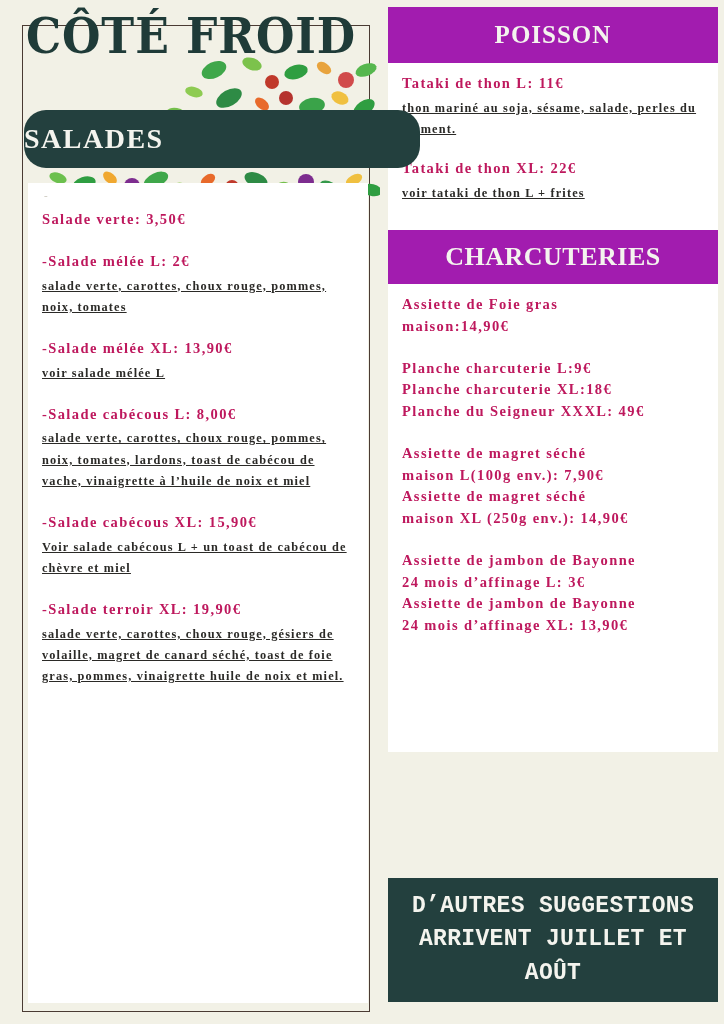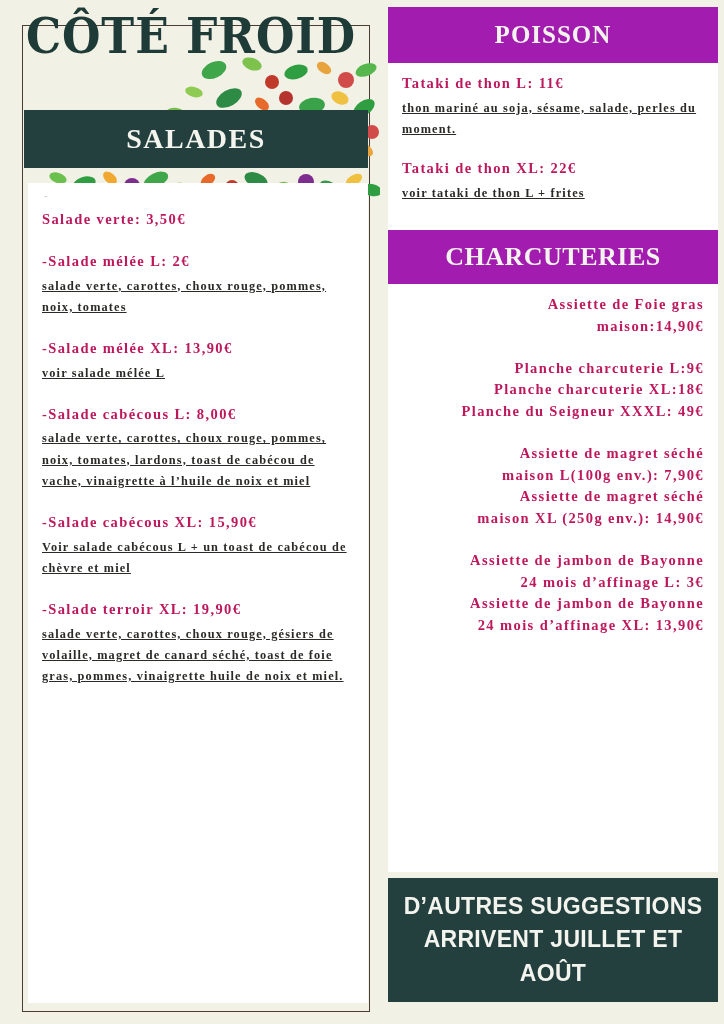--- a/index.html
+++ b/index.html
@@ -35,24 +35,24 @@
     transform:scaleX(0.92);
   }
   
   #veg-band{
     position:absolute;left:24px;top:52px;width:356px;height:165px;
     overflow:hidden;z-index:2;pointer-events:none;
   }
   #veg-band svg{display:block;}
 
   #salades-banner{
-    position:absolute;left:24px;top:110px;width:344px;height:58px;
+    position:absolute;left:24px;top:110px;width:396px;height:58px;
     background:#23403e;
     z-index:4;
-    display:flex;align-items:center;justify-content:center;
+    display:flex;align-items:center;border-radius:22px;
   }
   #salades-banner .banner-text{
     font-family:"Liberation Serif", serif;
     font-weight:bold;font-size:28px;color:#f4f4ee;
     letter-spacing:1.5px;
   }
 
   #left-panel{
     position:absolute;left:28px;top:183px;width:340px;height:820px;
     background:#ffffff;z-index:5;
@@ -106,33 +106,33 @@
   #poisson-banner{top:7px;height:56px;}
   #poisson-banner .banner-text{font-size:25px;letter-spacing:1px;}
   #charcuteries-banner{top:230px;height:54px;}
   #charcuteries-banner .banner-text{font-size:26px;letter-spacing:0.5px;}
 
   #poisson-panel{
     position:absolute;left:6px;top:63px;width:330px;height:167px;
     background:#ffffff;z-index:2;
   }
   #charcuteries-panel{
-    position:absolute;left:6px;top:284px;width:330px;height:588px;
-    background:#ffffff;z-index:2;text-align:right;
+    position:absolute;left:6px;top:284px;width:330px;height:468px;
+    background:#ffffff;z-index:2;
   }
   .rpanel-inner{padding:10px 14px 0 14px;}
 
   #footer-banner{
     position:absolute;left:6px;top:878px;width:330px;height:124px;
     background:#23403e;z-index:3;
     display:flex;align-items:center;justify-content:center;
     padding:0 14px;box-sizing:border-box;
   }
   #footer-banner .banner-text{
-    font-family:Liberation Sans, sans-serif;
+    font-family:Liberation Mono, monospace;
     font-weight:bold;font-size:23px;color:#f4f4ee;
     text-align:center;line-height:1.45;letter-spacing:0.3px;
   }
   .right-frame-edge{
     position:absolute;right:4px;top:0;width:2px;height:1024px;
     background:#f2f1e6;
   }
 </style>
 </head>
 <body>

